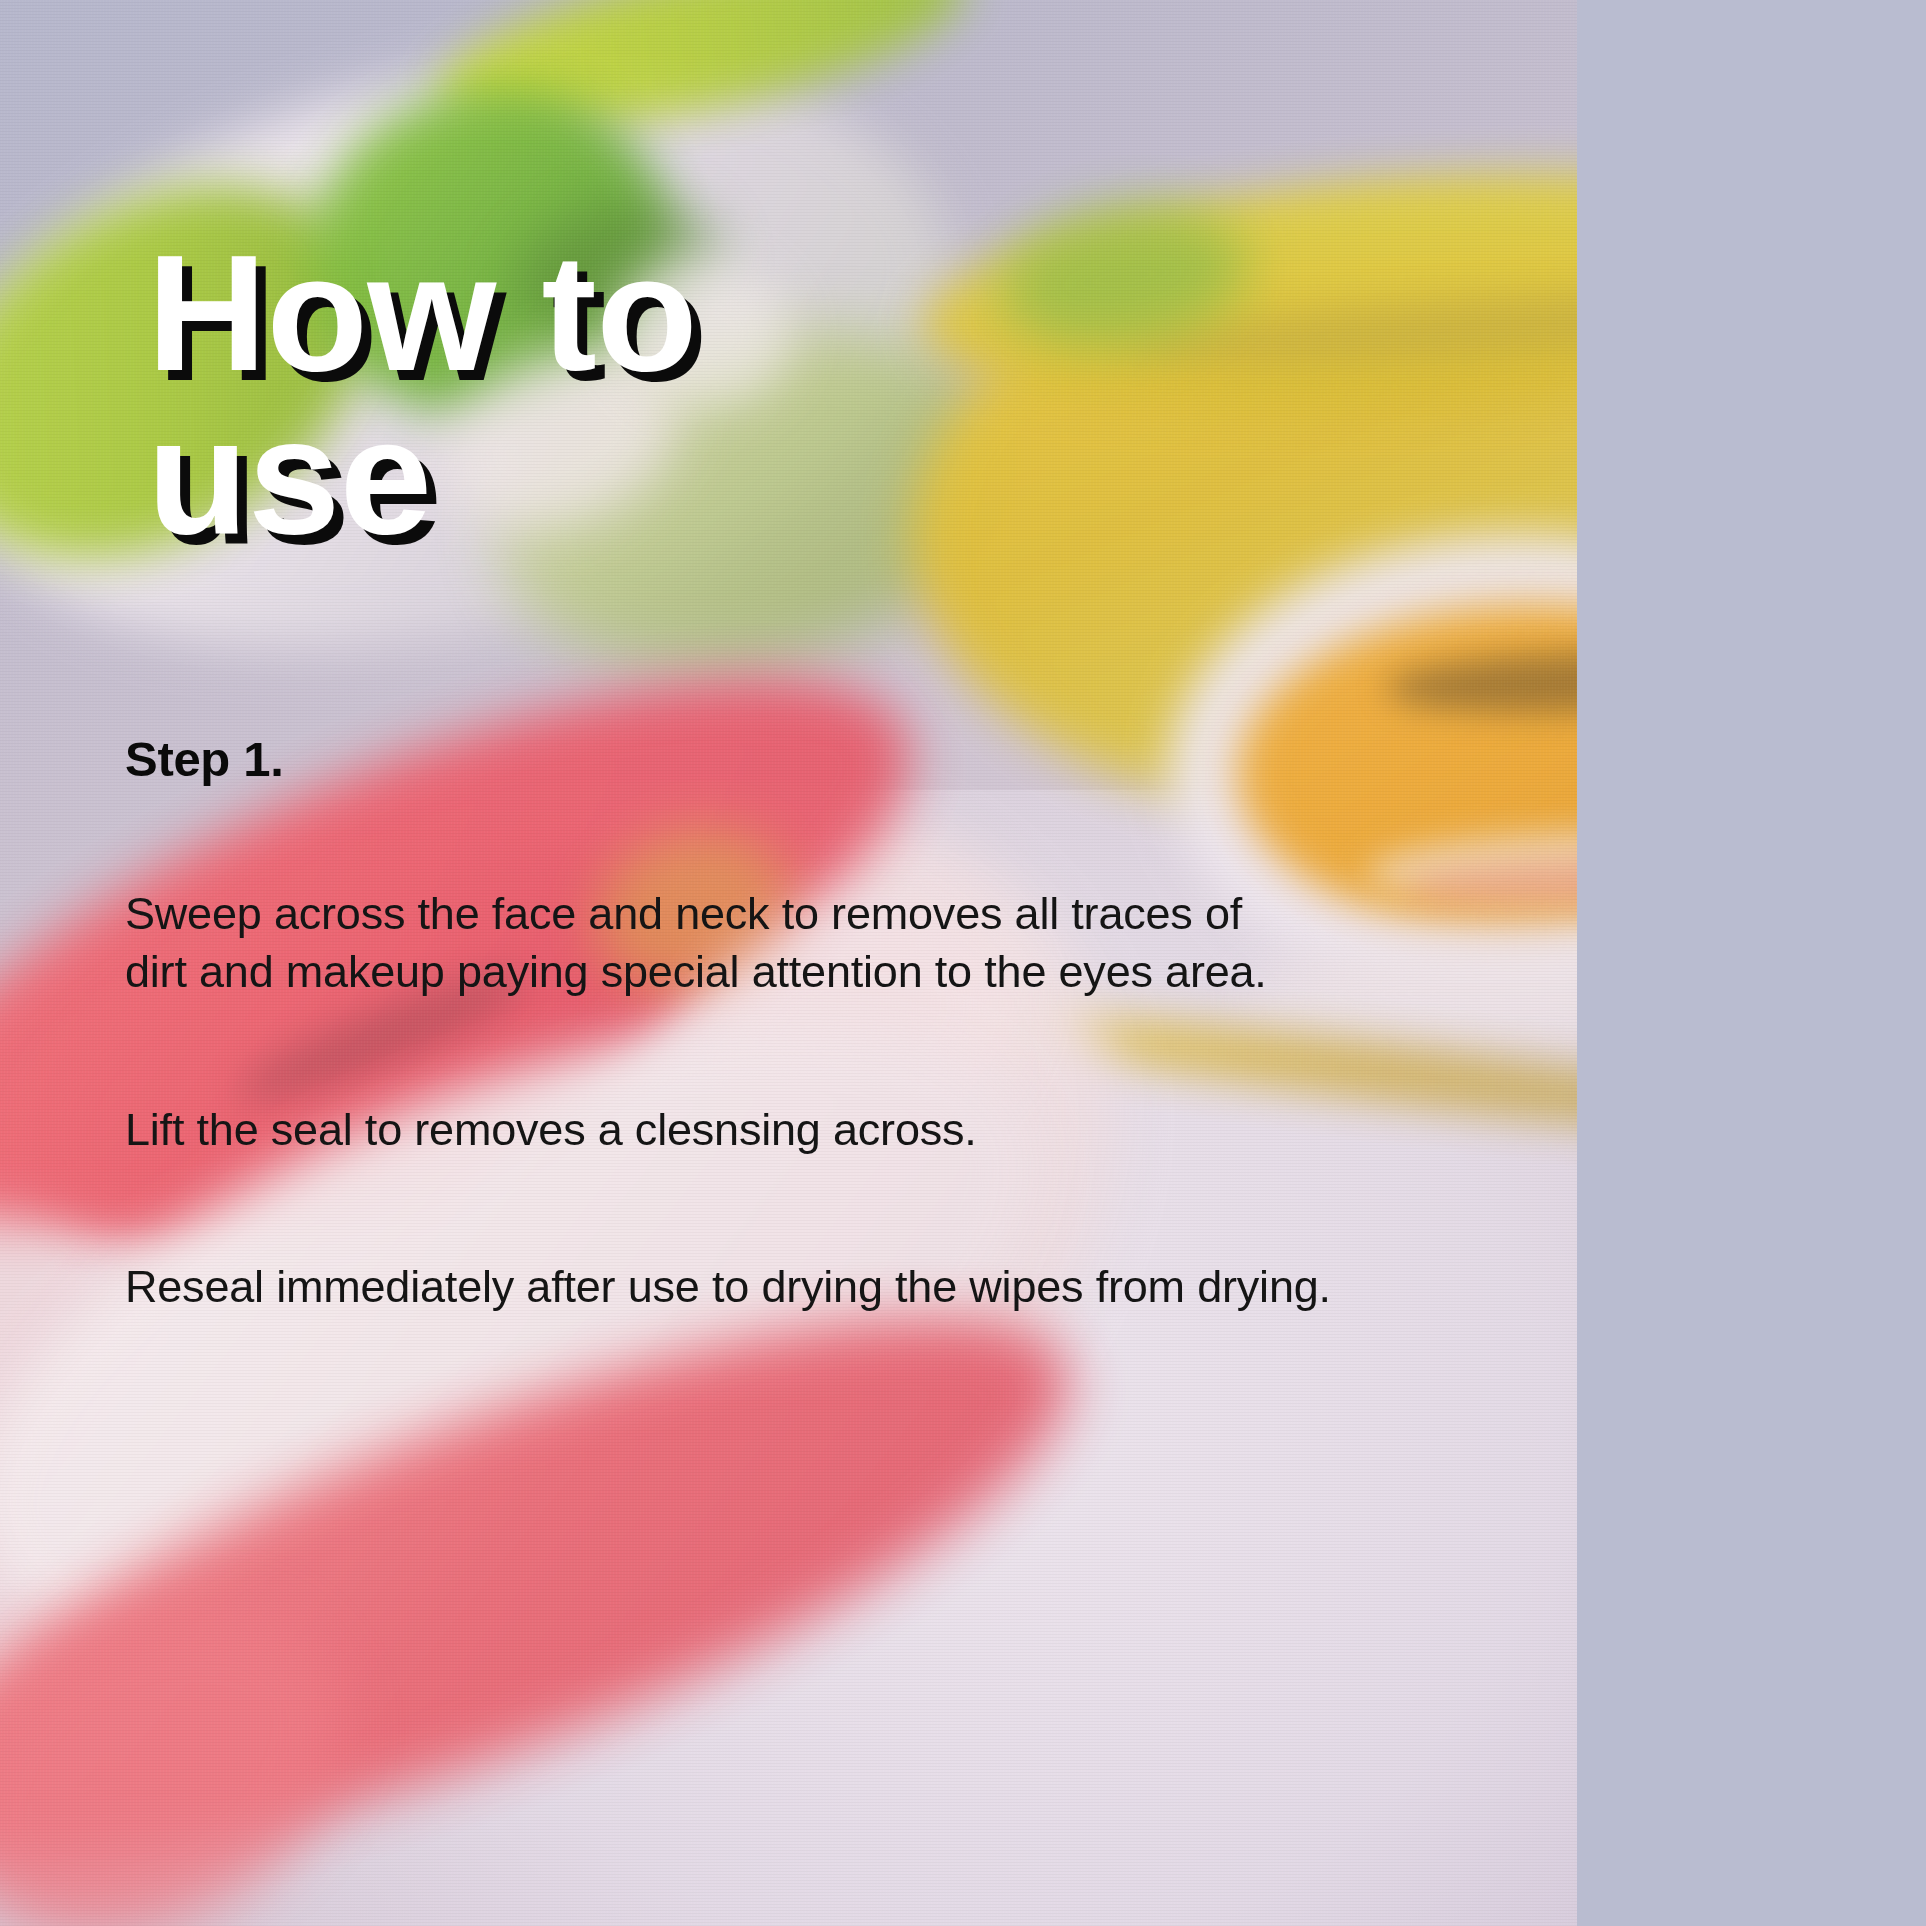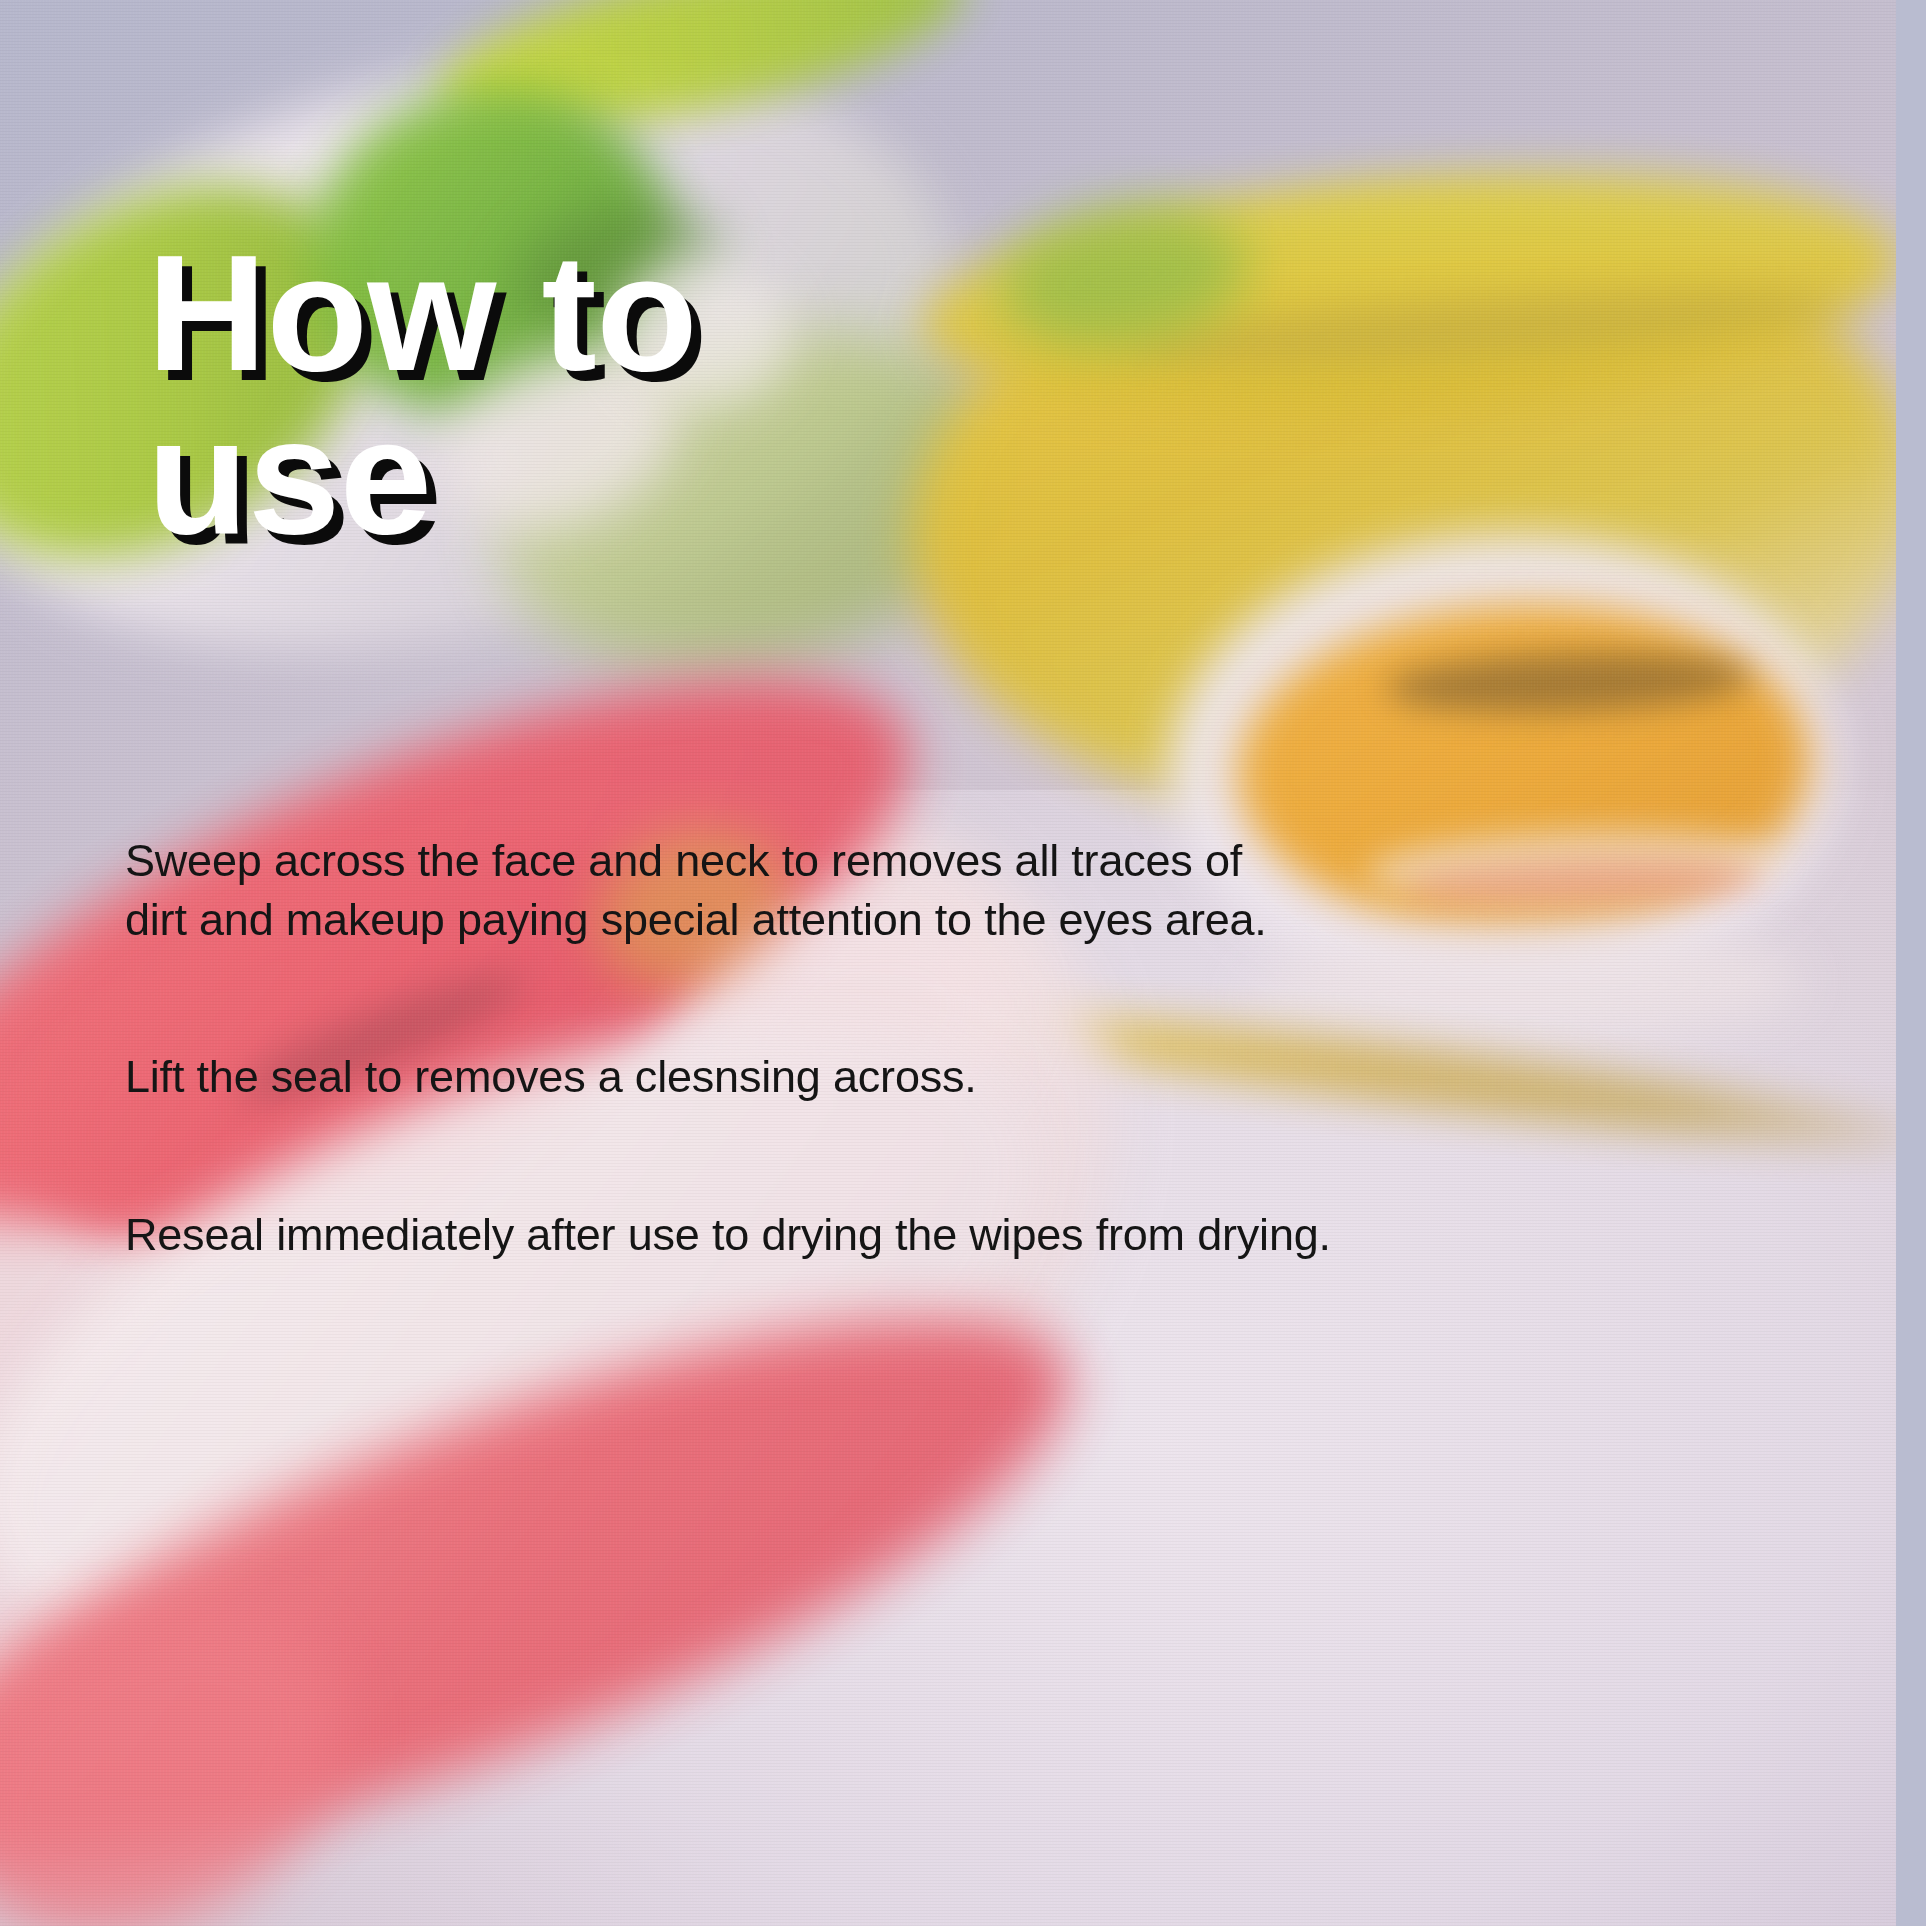--- a/index.html
+++ b/index.html
@@ -1,20 +1,20 @@
 <!DOCTYPE html>
 <html><head>
 <meta charset="utf-8">
 <style>
   html,body{margin:0;padding:0;background:#b9bcd0;}
   *{box-sizing:border-box;}
 
   .poster{
     position:relative;
-    width:1896px;height:1927px;
+    width:1577px;height:1927px;
     overflow:hidden;
     font-family:"Liberation Sans", sans-serif;
     background:#737373;
   }
 
   
   .photo{position:absolute;inset:-119px;overflow:hidden;}
   .photo > i{position:absolute;display:block;border-radius:50%;}
 
   
@@ -272,20 +272,21 @@
   </div>
 
   <div class="content">
 
     <h1 class="title">How to
 use</h1>
 
     <div class="steps">
 
       <div class="step">
+        <div class="step-head">Step 1.</div>
       </div>
 
       <div class="step">
         <div class="step-body">Sweep across the face and neck to removes all traces of
 dirt and makeup paying special attention to the eyes area.</div>
       </div>
 
       <div class="step">
         <div class="step-body">Lift the seal to removes a clesnsing across.</div>
       </div>

